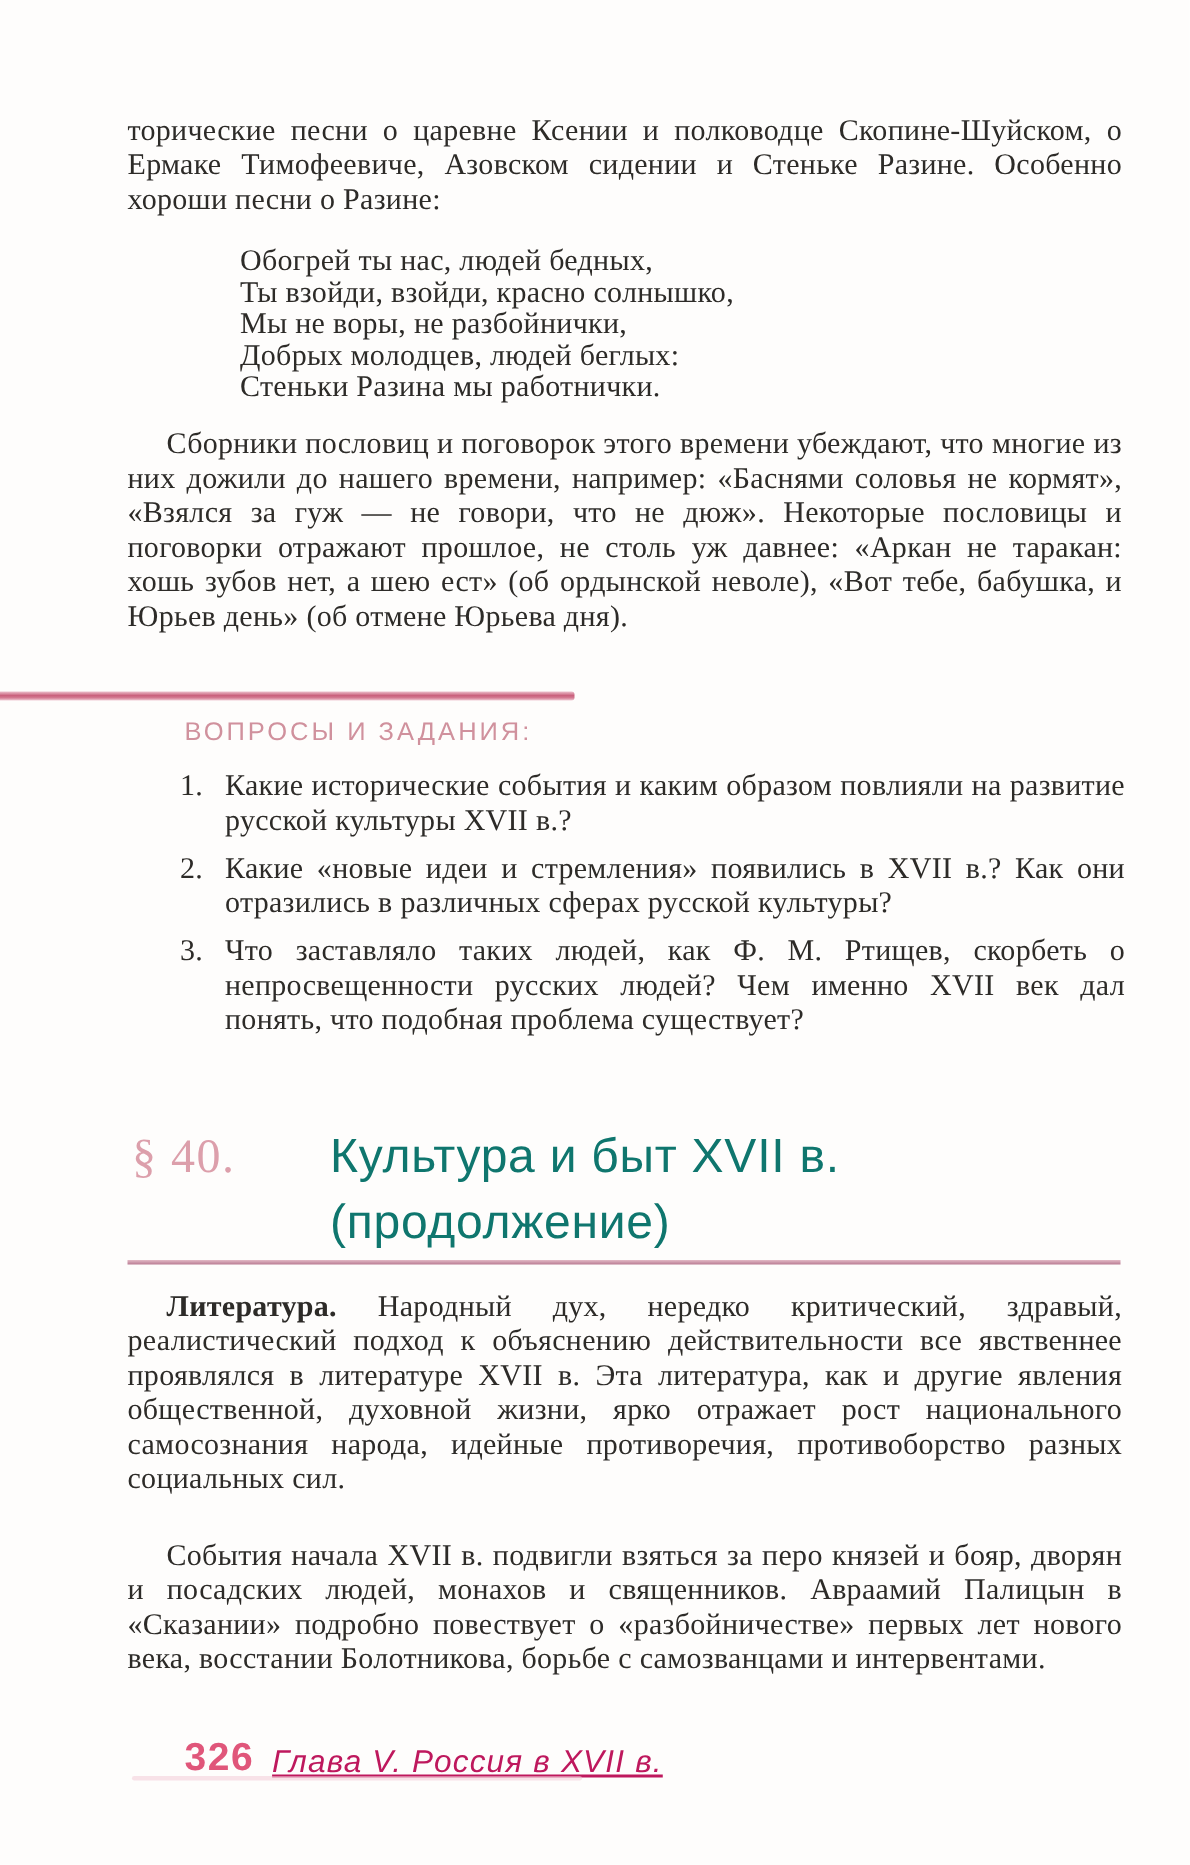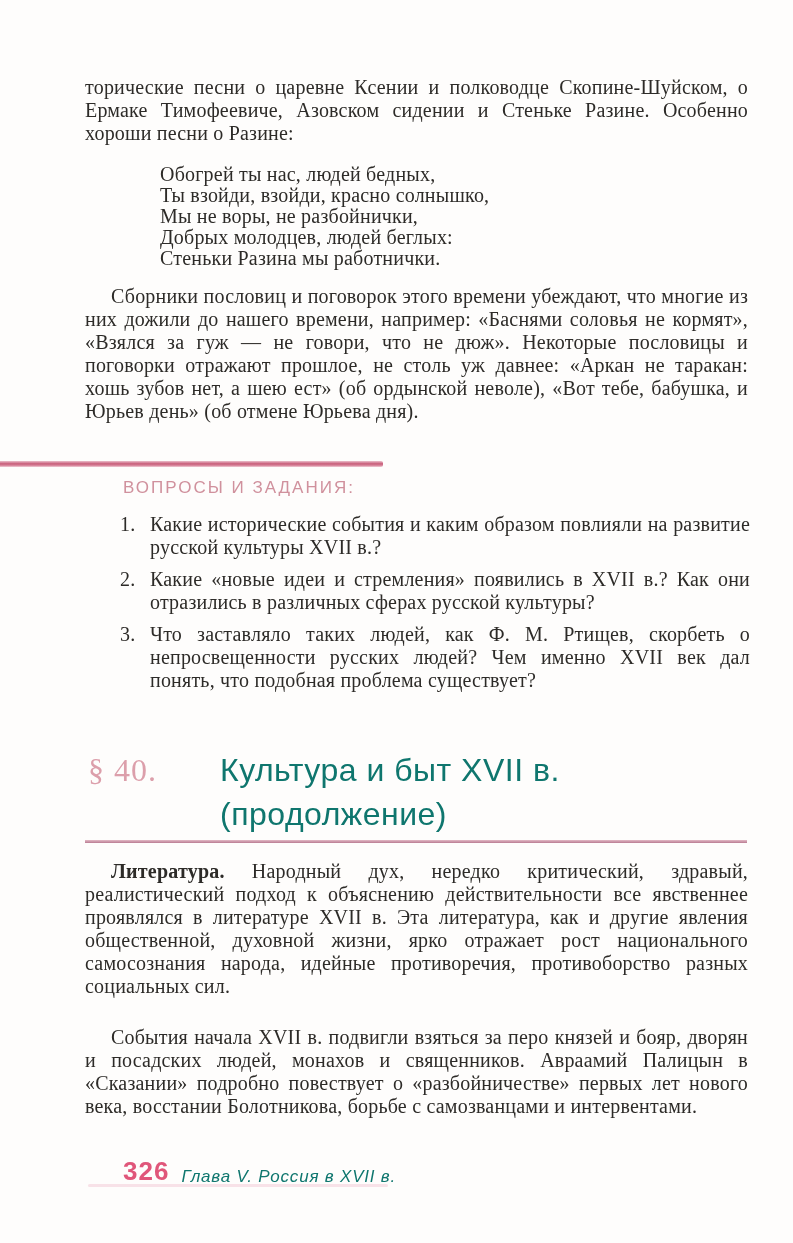--- a/index.html
+++ b/index.html
@@ -78,23 +78,24 @@
     font-family:"Liberation Sans","DejaVu Sans",sans-serif;
     display:flex;align-items:flex-end;margin-left:35px;
   }
   .page-num{
     font-size:26px;font-weight:bold;
     color:var(--accent-red,#e0567a);
     letter-spacing:1px;
   }
   .chapter-label{
     margin-left:12px;
-    font-size:17px;font-style:italic;
-    color:#0f766e;
+    font-size:21px;font-style:italic;
+    color:#be185d;
     letter-spacing:0.8px;
+    text-decoration:underline;
   }
   .footer-underline{
     position:absolute;left:88px;top:1184px;width:300px;height:3px;
     background:#f3ccd7;opacity:0.55;border-radius:2px;
   }
 </style>
 </head>
 <body>
 
 <div class="page">

